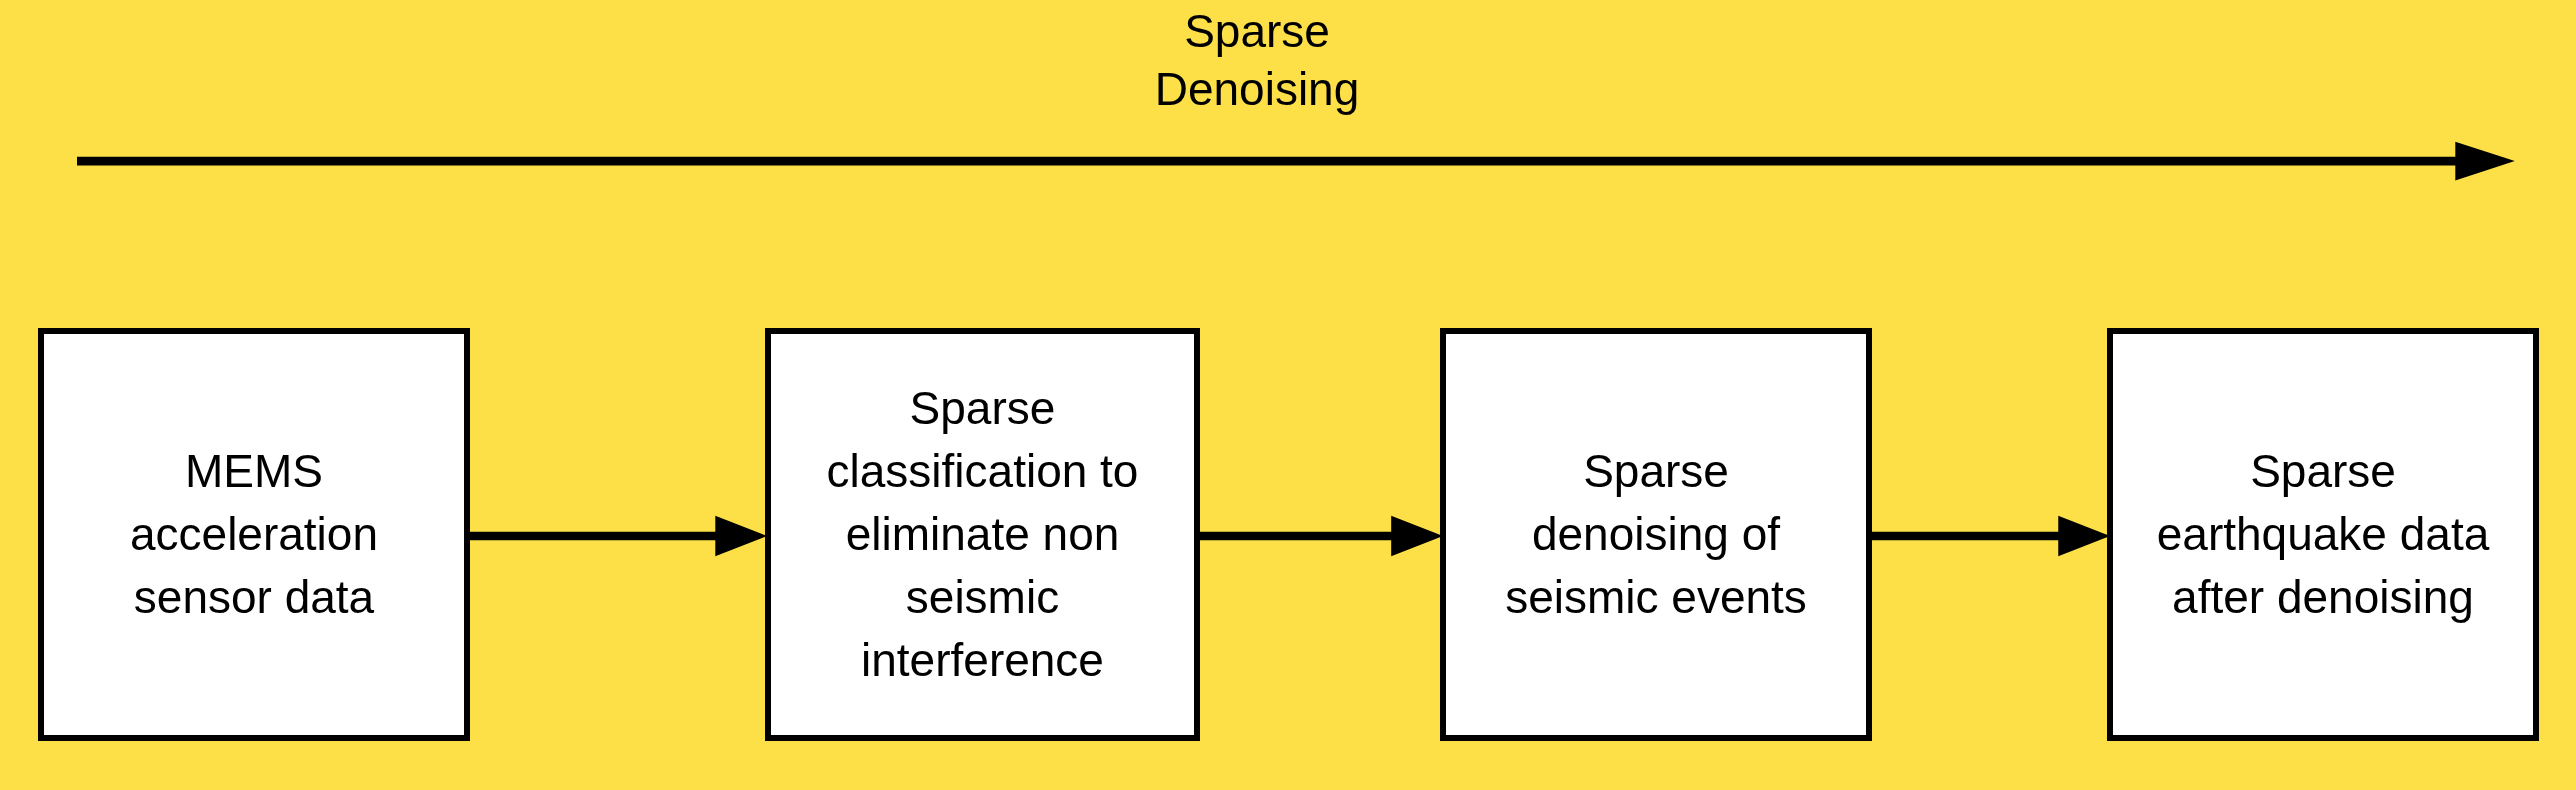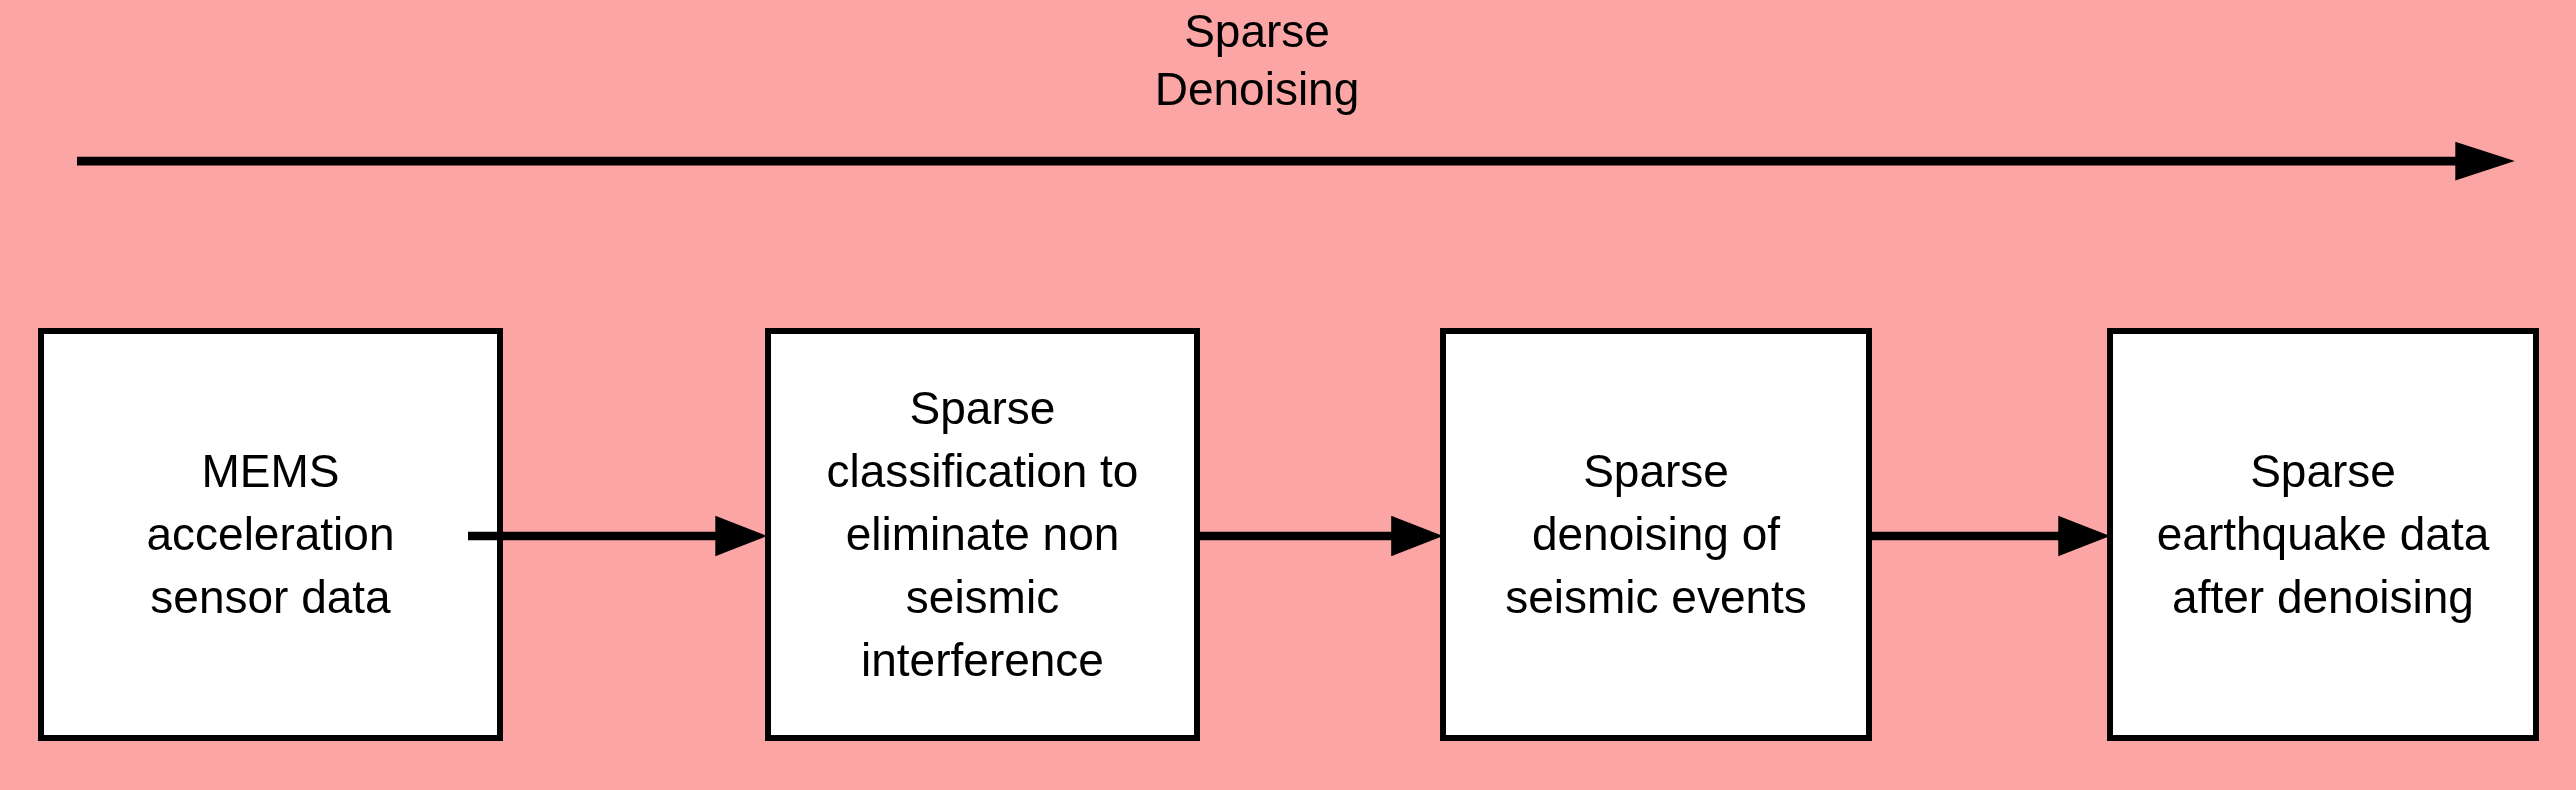--- a/index.html
+++ b/index.html
@@ -7,21 +7,21 @@
     padding: 0;
     background: #ffffff;
   }
   body {
     font-family: "Liberation Sans", sans-serif;
   }
   #canvas {
     position: relative;
     width: 2576px;
     height: 791px;
-    background: #fca5a5;
+    background: #fde047;
     overflow: hidden;
   }
 
   
   .title {
     position: absolute;
     left: 1017px;
     top: 1.9px;
     width: 480px;
     text-align: center;
@@ -54,21 +54,21 @@
   }
   .pbox-label {
     font-size: 46px;
     line-height: 63px;
     text-align: center;
     color: #000000;
     white-space: pre-line;
     padding: 0 5.8px;
   }
 
-  #box-1 { left: 38px;   width: 465px; }
+  #box-1 { left: 38px;   width: 432px; }
   #box-2 { left: 765px;  width: 435px; }
   #box-3 { left: 1440px; width: 432px; }
   #box-4 { left: 2107px; width: 432px; }
 
   
   .conn-svg {
     position: absolute;
     top: 509px;
     height: 54px;
   }

